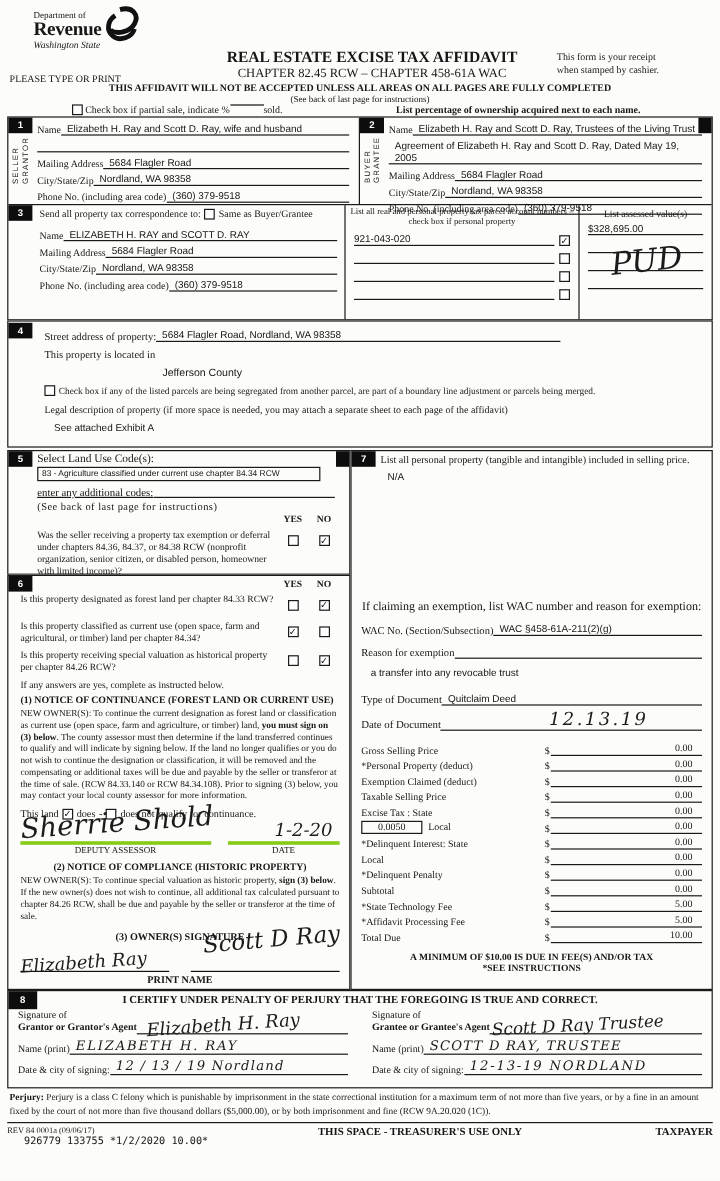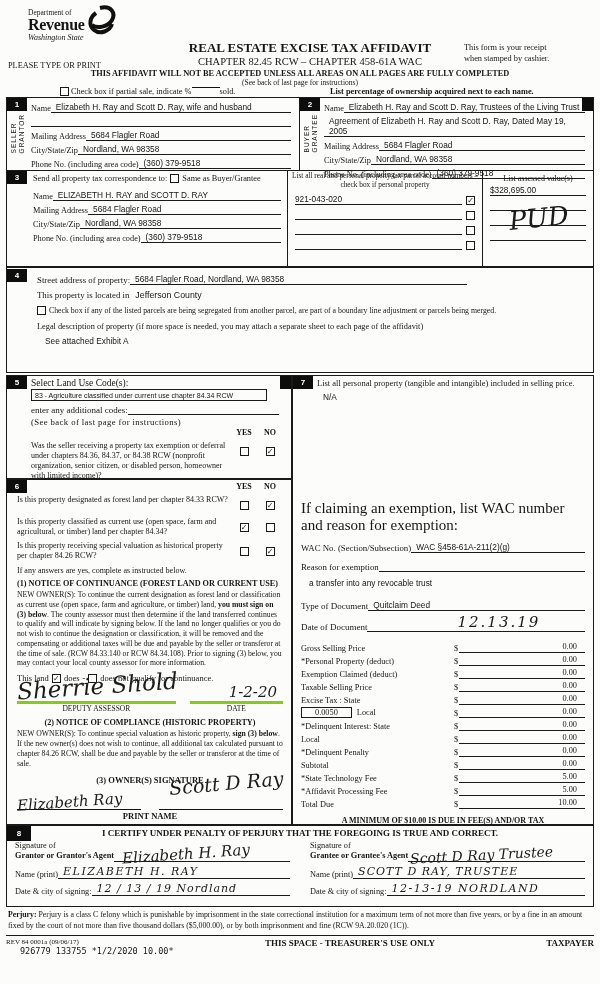--- a/index.html
+++ b/index.html
@@ -199,37 +199,37 @@
   </div>
 
   <div class="box" style="left:6px;top:267px;width:588px;height:106px;padding:3px 10px 0 30px;">
     <div class="numbox" style="left:0;top:1px;">4</div>
     <div class="fline" style="max-width:430px;">
       <span class="flabel" style="font-size:8.8px;">Street address of property:</span>
       <span class="fval typed">5684 Flagler Road, Nordland, WA 98358</span>
     </div>
     <div style="display:flex;margin-top:5px;font-size:8.8px;">
       <span>This property is located in</span>
-      <span class="typed" style="margin-left:6px;">Jefferson County</span>
+      <span class="typed" style="margin-left:6px;margin-top:15px;">Jefferson County</span>
     </div>
     <div style="display:flex;align-items:flex-start;gap:3px;margin-top:6px;font-size:7.8px;">
       <span class="cb"></span>
       <span>Check box if any of the listed parcels are being segregated from another parcel, are part of a boundary line adjustment or parcels being merged.</span>
     </div>
     <div style="margin-top:7px;font-size:8.3px;">Legal description of property (if more space is needed, you may attach a separate sheet to each page of the affidavit)</div>
     <div class="typed" style="margin-top:5px;margin-left:8px;font-size:8.3px;">See attached Exhibit A</div>
   </div>
 
   <div class="box" style="left:6px;top:375px;width:286px;height:104px;padding:2px 8px 0 24px;">
     <div class="numbox" style="left:0;top:0;">5</div>
     <div class="corner-mark" style="right:0;top:0;"></div>
     <div style="font-size:9.5px;">Select Land Use Code(s):</div>
     <div class="typed" style="border:1px solid #1a1a1a;font-size:7px;padding:1.5px 3px;width:236px;margin-top:1px;">83 - Agriculture classified under current use chapter 84.34 RCW</div>
     <div class="fline" style="max-width:248px;">
-      <span class="flabel" style="font-size:9px;">enter any additional codes:</span>
+      <span class="flabel" style="font-size:9px;text-decoration:underline;">enter any additional codes:</span>
       <span class="fval"></span>
     </div>
     <div style="font-size:8.7px;letter-spacing:0.4px;margin-top:2px;">(See back of last page for instructions)</div>
     <div class="qrow" style="margin-top:1px;">
       <div class="qtext"></div>
       <div class="qcell bold" style="font-size:8px;">YES</div>
       <div class="qcell bold" style="font-size:8px;">NO</div>
     </div>
     <div class="qrow">
       <div class="qtext">Was the seller receiving a property tax exemption or deferral under chapters 84.36, 84.37, or 84.38 RCW (nonprofit organization, senior citizen, or disabled person, homeowner with limited income)?</div>
@@ -300,21 +300,21 @@
       <div style="flex:1;border-bottom:1px solid #111;"><span class="hw" style="font-size:10.5px;letter-spacing:1px;">ELIZABETH RAY</span></div>
       <div style="flex:1;border-bottom:1px solid #111;"><span class="hw" style="font-size:10.5px;letter-spacing:1px;">SCOTT D. RAY</span></div>
     </div>
   </div>
 
   <div class="box" style="left:292px;top:375px;width:302px;height:450px;padding:2px 8px 0 8px;">
     <div class="numbox" style="left:0;top:0;">7</div>
     <div style="font-size:8.5px;margin-left:16px;line-height:1.35;">List all  personal property (tangible and intangible) included in selling price.</div>
     <div class="typed" style="font-size:8.3px;margin-left:22px;margin-top:3px;">N/A</div>
 
-    <div style="font-size:15px;margin-top:98px;">If claiming an exemption, list WAC number and reason for exemption:</div>
+    <div style="font-size:10px;margin-top:98px;text-align:center;">If claiming an exemption, list WAC number and reason for exemption:</div>
     <div class="fline" style="margin-top:8px;">
       <span class="flabel" style="font-size:8.8px;">WAC No. (Section/Subsection)</span>
       <span class="fval typed">WAC §458-61A-211(2)(g)</span>
     </div>
     <div class="fline" style="margin-top:8px;">
       <span class="flabel" style="font-size:8.8px;">Reason for exemption</span>
       <span class="fval"></span>
     </div>
     <div class="typed" style="font-size:8.3px;margin-left:8px;margin-top:6px;">a transfer into any revocable trust</div>
 

